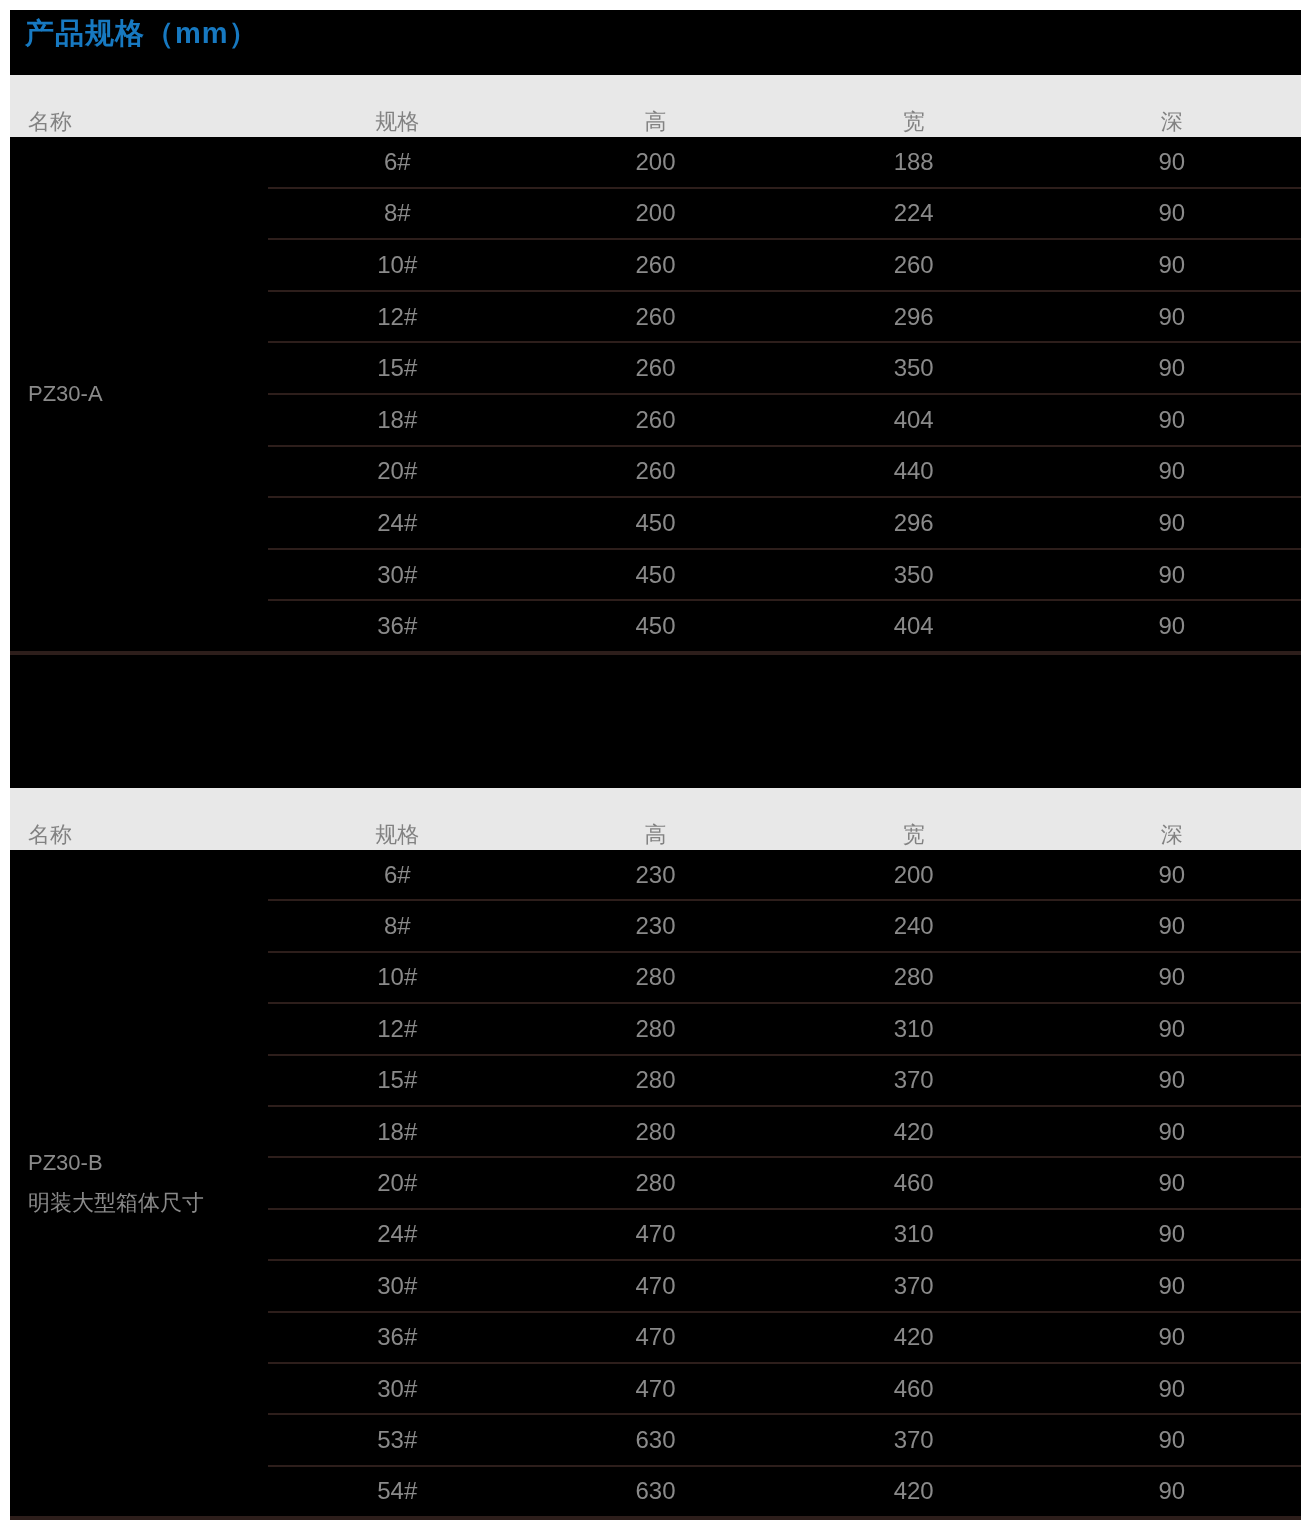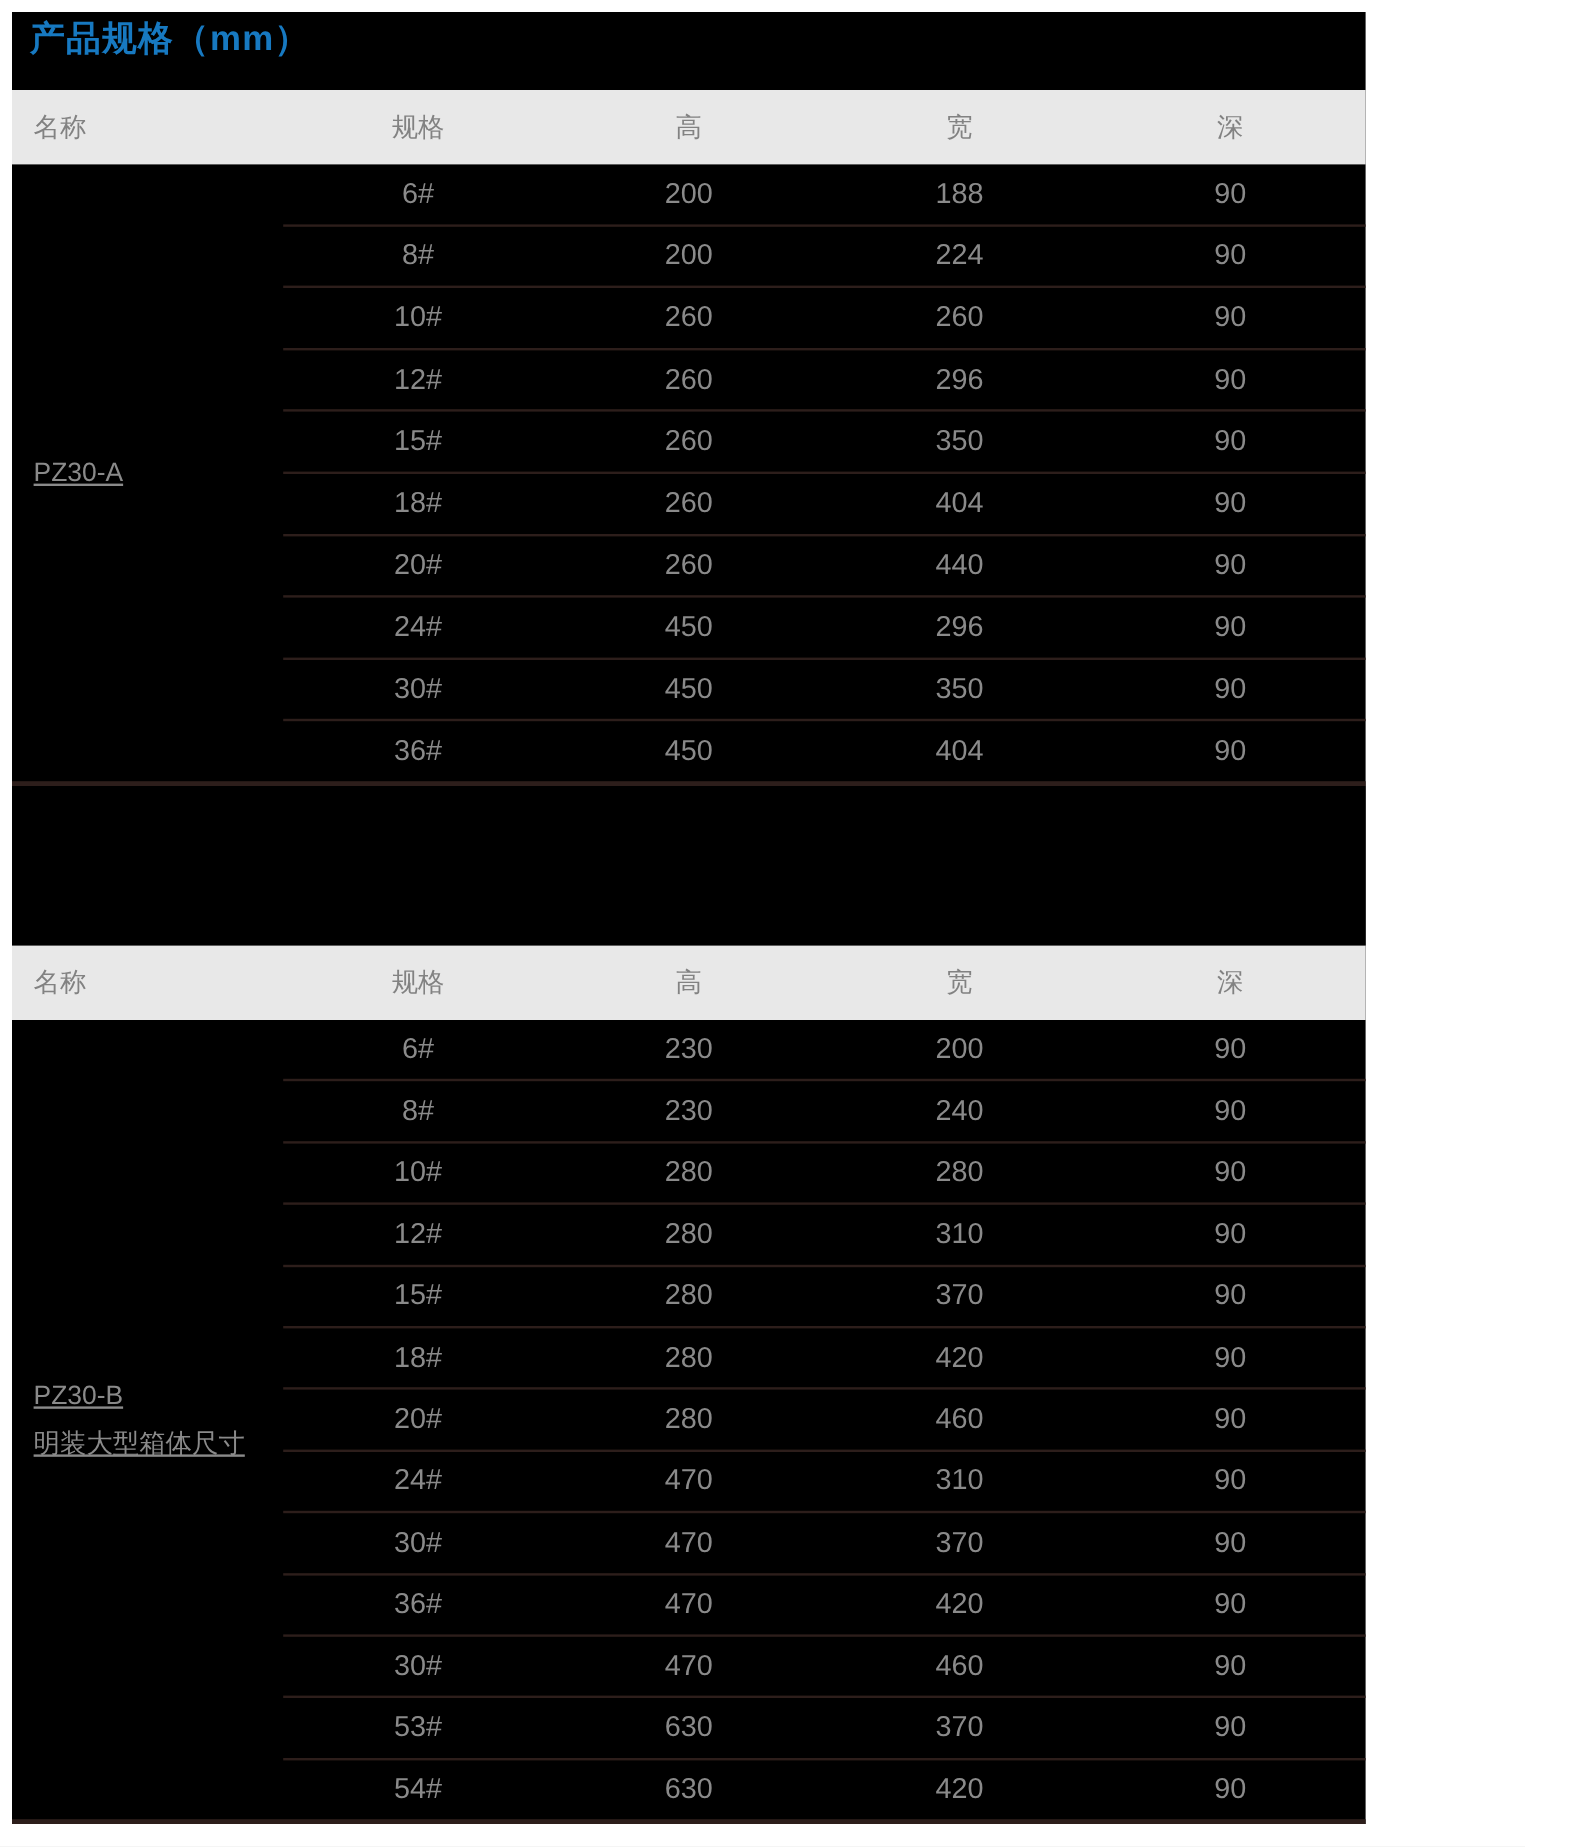--- a/index.html
+++ b/index.html
@@ -1,43 +1,43 @@
 <!DOCTYPE html>
 <html><head>
 <meta charset="utf-8">
 <style>
   html,body{margin:0;padding:0;background:#ffffff;}
   body{
     width:1311px;height:1539px;position:relative;overflow:hidden;
     font-family:"Liberation Sans", sans-serif;
   }
   .panel{
-    position:absolute;left:10px;top:10px;width:1128px;height:1510px;
+    position:absolute;left:10px;top:10px;width:1291px;height:1510px;
     background:#000000;
   }
   .title{
     height:65px;box-sizing:border-box;padding:4px 0 0 15px;
     color:#1779c1;font-size:29px;font-weight:bold;letter-spacing:1px;
     line-height:38px;
   }
   .thead{
-    display:flex;align-items:center;height:62px;background:#e8e8e8;font-family:Liberation Serif, serif;
+    display:flex;align-items:flex-end;height:62px;background:#e8e8e8;font-family:Liberation Serif, serif;
   }
   .hcell{
     width:20%;text-align:center;color:#828282;font-size:22px;
     box-sizing:border-box;
   }
   .hcell.first{text-align:left;padding-left:18px;}
   .tbody{
     display:flex;border-bottom:4px solid #2d1e1b;
   }
   .name-cell{
     width:20%;box-sizing:border-box;padding-left:18px;
     display:flex;flex-direction:column;justify-content:center;
-    color:#8a8a8a;font-size:22px;line-height:40px;text-decoration:underline;
+    color:#8a8a8a;font-size:22px;line-height:40px;
   }
   .rows{
     width:80%;display:flex;flex-direction:column;
   }
   .t1 .rows{height:514px;}
   .t2 .rows{height:666px;}
   .row{
     flex:1;display:flex;align-items:center;box-sizing:border-box;
   }
   .row + .row{border-top:2px solid #2d1e1b;}

